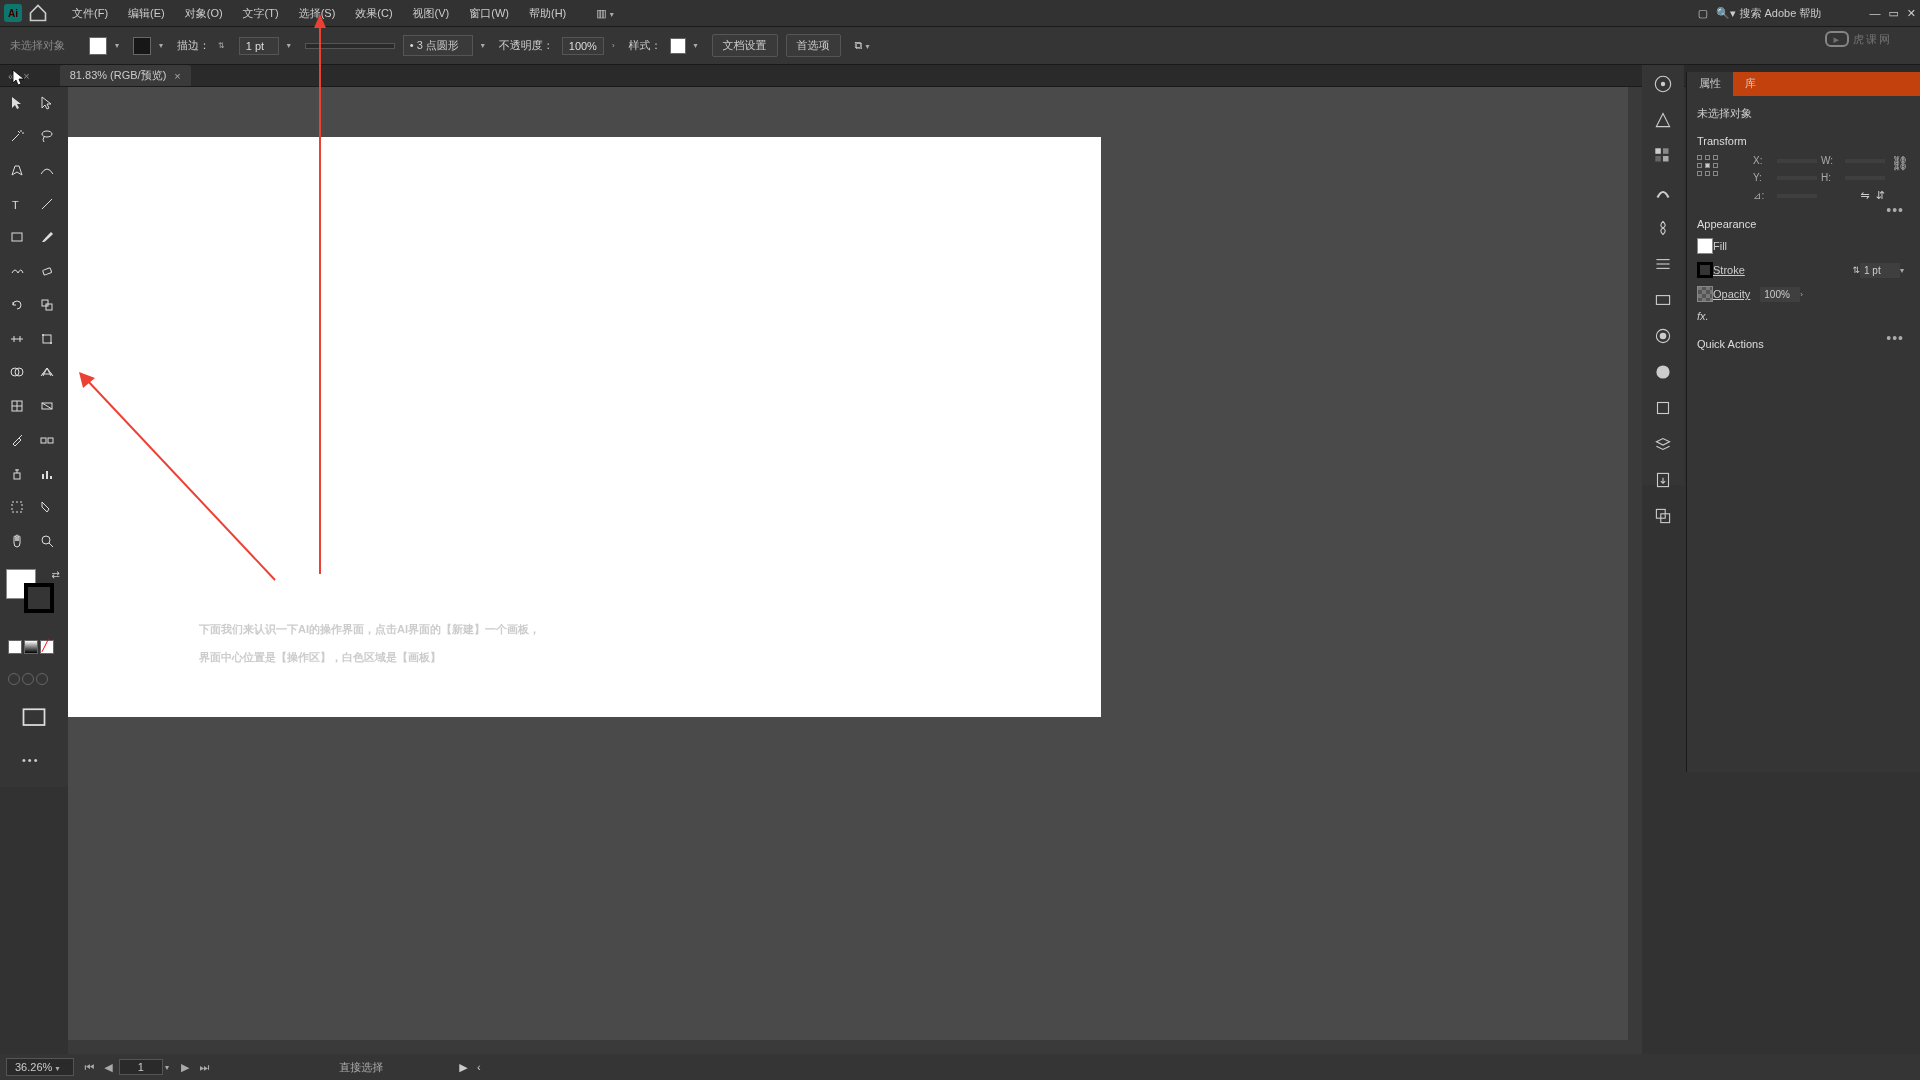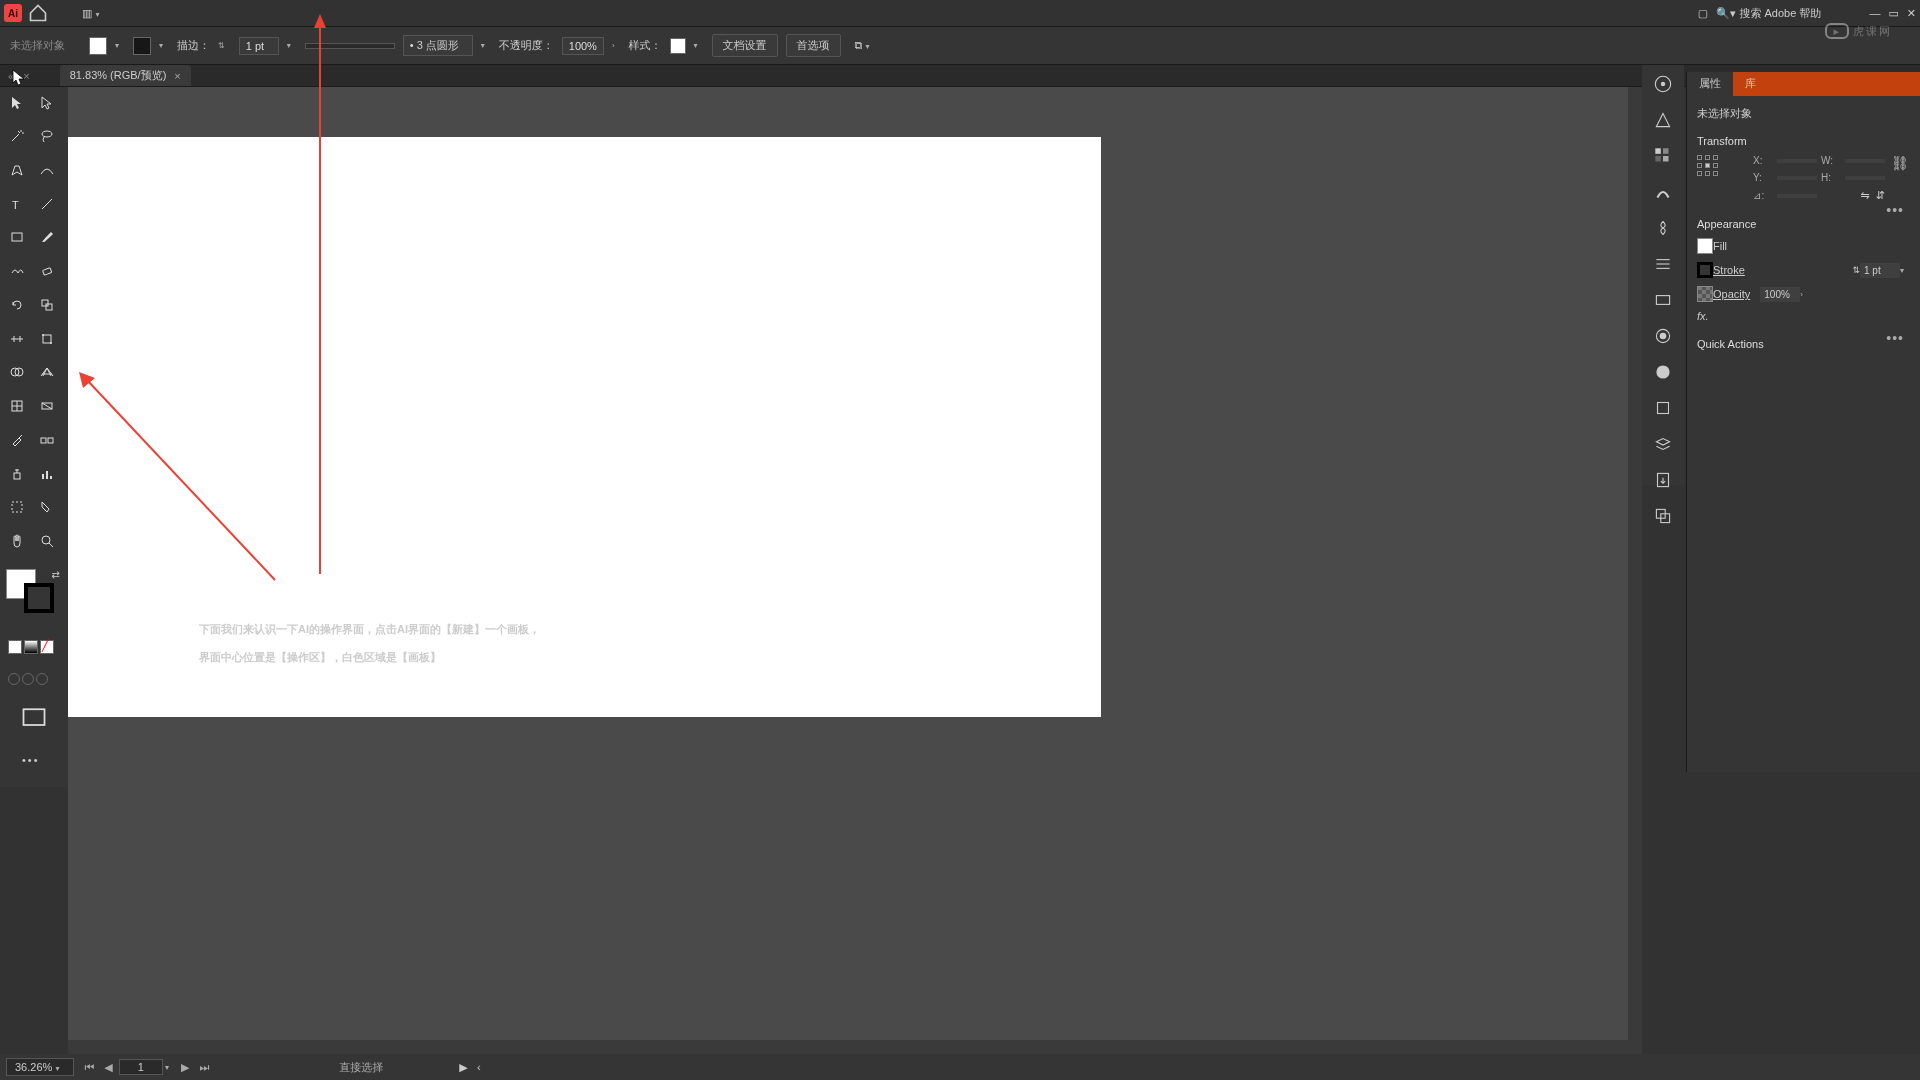--- a/index.html
+++ b/index.html
@@ -1,18 +1,18 @@
 <!DOCTYPE html>
 <html><head>
 <meta charset="utf-8">
 <style>
 *{margin:0;padding:0;box-sizing:border-box;font-family:"Microsoft YaHei",Arial,sans-serif;font-size:11px;color:#ccc;user-select:none}
 body{background:#323232;width:1920px;height:1080px;overflow:hidden;position:relative}
 .topbar{height:27px;background:#323232;display:flex;align-items:center;padding:0 4px;border-bottom:1px solid #1a1a1a}
-.ai-logo{width:18px;height:18px;background:#ef4444;border-radius:3px;display:flex;align-items:center;justify-content:center;font-weight:bold;color:#330000;font-size:10px;margin-right:6px}
+.ai-logo{width:18px;height:18px;background:#0f766e;border-radius:3px;display:flex;align-items:center;justify-content:center;font-weight:bold;color:#330000;font-size:10px;margin-right:6px}
 .home-icon{width:20px;height:20px;display:flex;align-items:center;justify-content:center;margin-right:14px}
 .menu{display:flex}
 .menu-item{padding:3px 10px;cursor:pointer}
 .top-right{margin-left:auto;display:flex;align-items:center;gap:8px}
 .search-wrap{display:flex;align-items:center;gap:4px;color:#888}
 .controlbar{height:38px;background:#353535;display:flex;align-items:center;padding:0 10px;gap:8px;border-bottom:1px solid #1a1a1a}
 .no-sel{color:#888;margin-right:16px}
 .swatch{width:18px;height:18px;border:1px solid #666}
 .swatch.white{background:#fff}
 .swatch.black{background:#171717}
@@ -52,37 +52,48 @@
 .statusbar{position:absolute;bottom:0;left:0;right:0;height:26px;background:#353535;display:flex;align-items:center;padding:0 6px;gap:6px}
 .zoom-sel{background:#2a2a2a;padding:2px 8px;border:1px solid #555}
 .page-nav{display:flex;align-items:center;gap:2px}
 .page-btn{padding:0 4px;color:#aaa}
 .page-input{background:#2a2a2a;border:1px solid #555;padding:1px 18px}
 .status-txt{margin-left:120px;color:#aaa}
 .arrow1{position:absolute;left:310px;top:14px;pointer-events:none}
 .arrow2{position:absolute;left:75px;top:370px;pointer-events:none}
 .tutorial-text{position:absolute;left:199px;top:615px;color:#ec5044;font-size:19px;line-height:28px;font-weight:700}
 .cursor{position:absolute;left:12px;top:69px;pointer-events:none}
-.watermark{position:absolute;top:10px;right:28px;opacity:0.4;font-size:28px;color:#fff;letter-spacing:2px}
+.watermark{position:absolute;top:18px;right:28px;opacity:0.4;font-size:28px;color:#fff;letter-spacing:2px}
 .scroll-v{position:absolute;top:87px;right:278px;width:14px;bottom:26px;background:#3a3a3a}
 .scroll-h{position:absolute;bottom:26px;left:68px;right:292px;height:14px;background:#3a3a3a}
 .panel-menu-icon{position:absolute;right:6px;color:#aaa;font-size:14px;letter-spacing:1px}
 .reference-pt-grid{display:inline-grid;grid-template-columns:repeat(3,6px);grid-template-rows:repeat(3,6px);gap:2px;vertical-align:middle;margin-right:6px}
 .rp-dot{width:5px;height:5px;border:1px solid #888}
 .rp-dot.sel{background:#ccc}
 </style>
 </head>
 <body>
 
 <div class="topbar">
   <div class="ai-logo">Ai</div>
   <div class="home-icon">
     <svg viewBox="0 0 16 16">
         <path d="M2 8 L8 2 L14 8 L14 14 L2 14 Z" fill="none" stroke="#ccc" stroke-width="1.3"></path>
       </svg>
+  </div>
+  <div class="menu">
+    <div class="menu-item">文件(F)</div>
+    <div class="menu-item">编辑(E)</div>
+    <div class="menu-item">对象(O)</div>
+    <div class="menu-item">文字(T)</div>
+    <div class="menu-item">选择(S)</div>
+    <div class="menu-item">效果(C)</div>
+    <div class="menu-item">视图(V)</div>
+    <div class="menu-item">窗口(W)</div>
+    <div class="menu-item">帮助(H)</div>
   </div>
   <div class="menu-item" style="margin-left:10px">▥ <span class="dropdown-arrow">▾</span></div>
   <div class="top-right">
     <div>▢</div>
     <div class="search-wrap">
       <span>🔍▾</span>
       <span>搜索 Adobe 帮助</span>
     </div>
     <div style="margin-left:40px">—</div>
     <div>▭</div>

